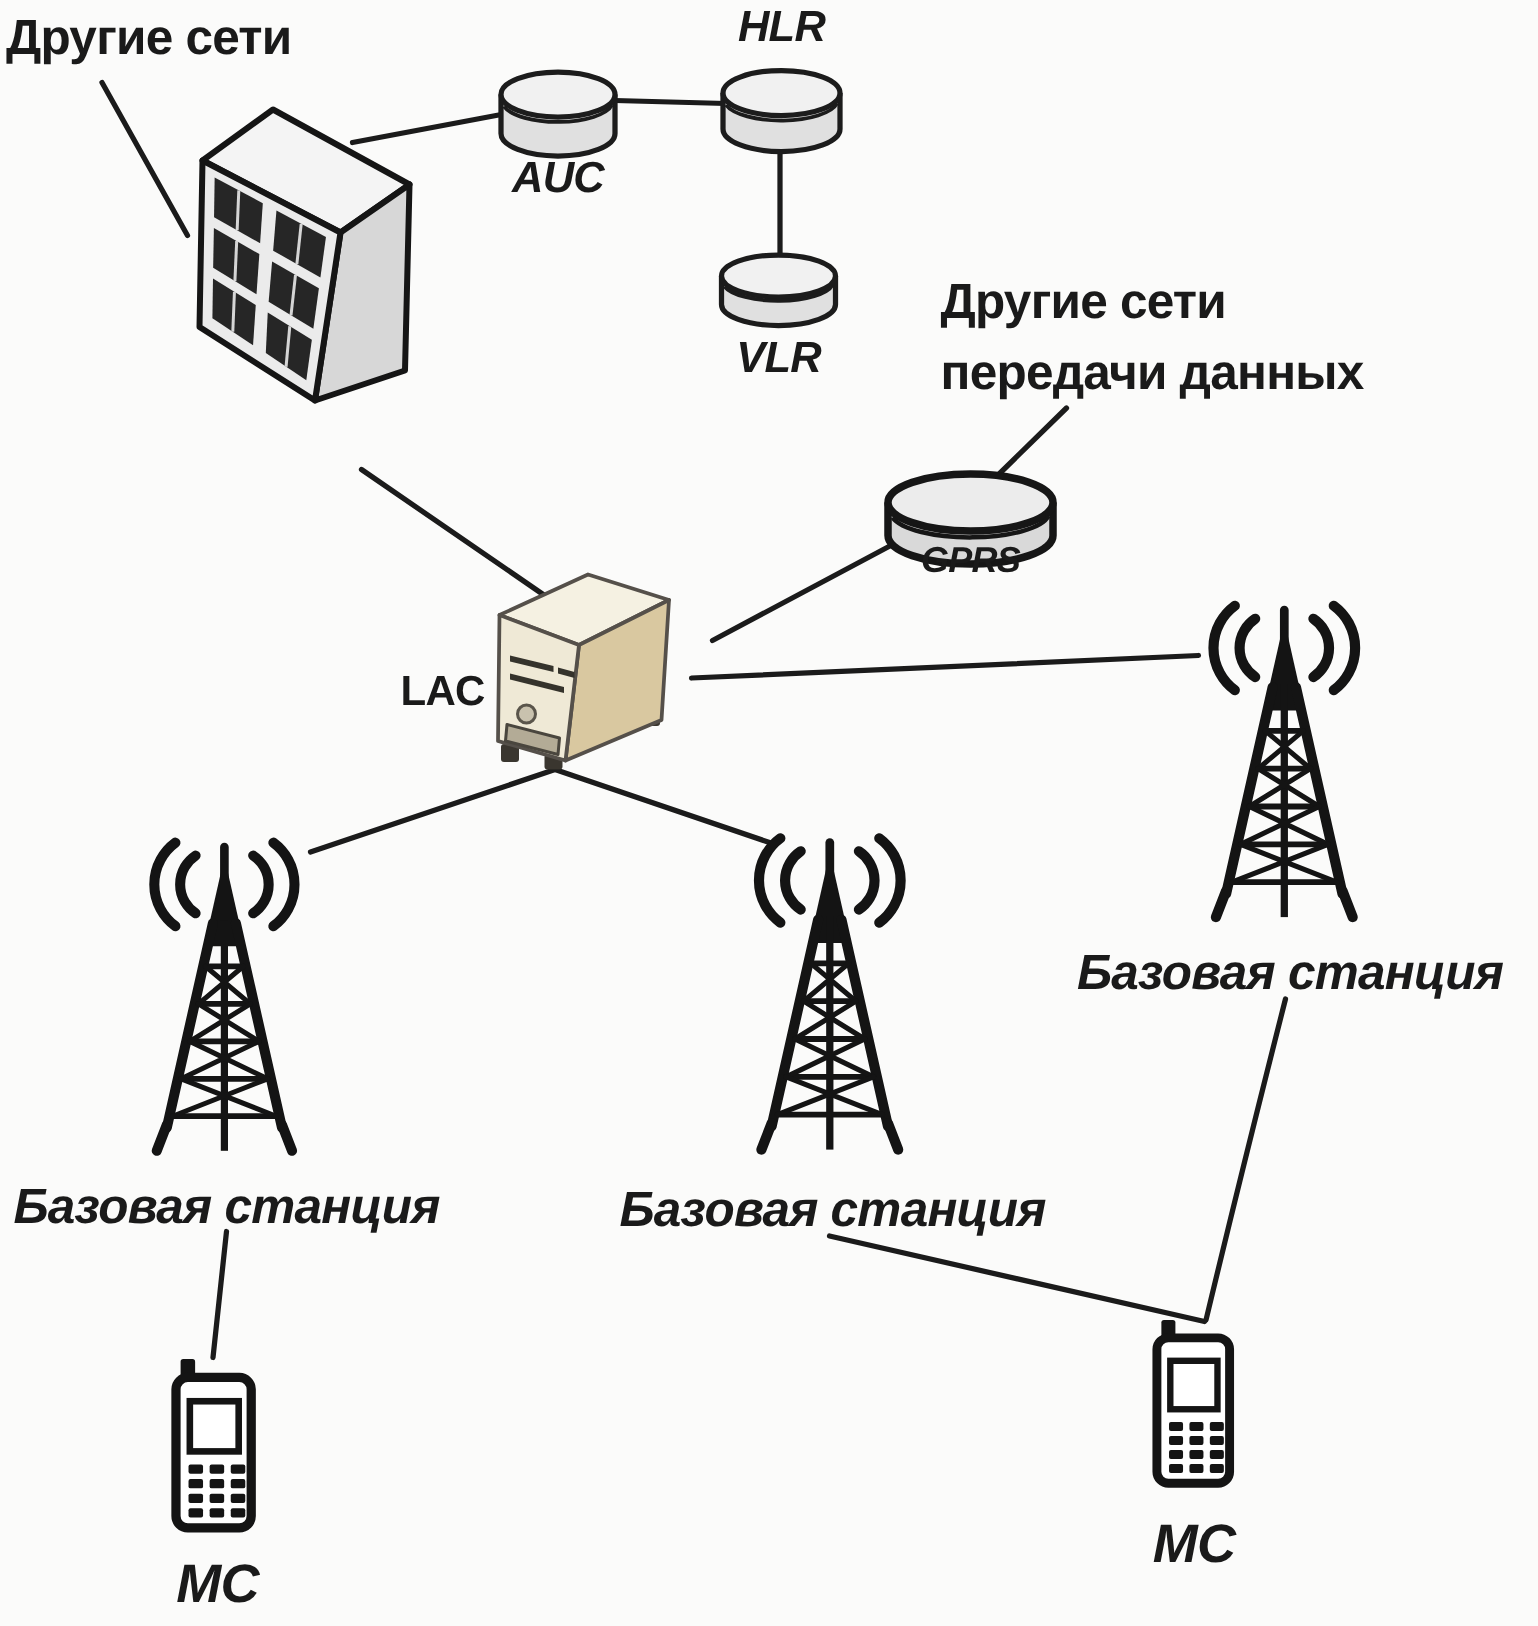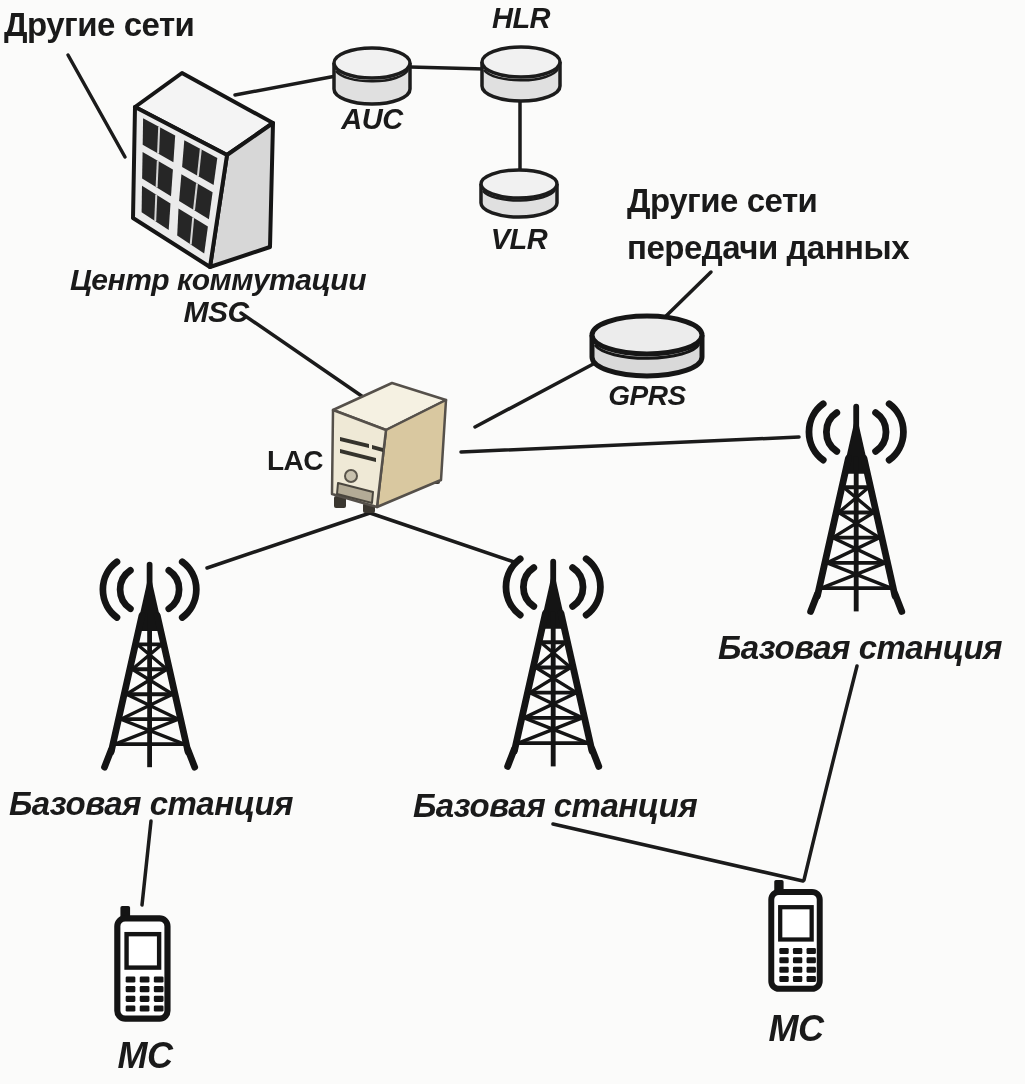--- a/index.html
+++ b/index.html
@@ -149,37 +149,33 @@
     <use href="#tower" transform="translate(92,556) scale(0.96)"></use>
     <use href="#tower" transform="translate(495,553) scale(0.97)"></use>
     <use href="#tower" transform="translate(798,398) scale(0.97)"></use>
 
     <use href="#phone" transform="translate(116,906) scale(0.88)"></use>
     <use href="#phone" transform="translate(770,880) scale(0.85)"></use>
   </svg>
 
   <div class="lbl" style="left:4px;top:6px;font-size:33px;">Другие сети</div>
 
-  <div class="lbl center" style="left:70px;top:264px;width:292px;font-size:30px;line-height:32px;">
-    <div>Центр коммутации</div>
-    <div>MSC</div>
-  </div>
 
   <div class="lbl center" style="left:333px;top:103px;width:78px;font-size:29px;">AUC</div>
 
   <div class="lbl center" style="left:482px;top:2px;width:78px;font-size:29px;">HLR</div>
 
   <div class="lbl center" style="left:480px;top:223px;width:78px;font-size:29px;text-align:center;">VLR</div>
 
   <div class="lbl" style="left:627px;top:177px;font-size:33px;line-height:47px;">
     <div>Другие сети</div>
     <div>передачи данных</div>
   </div>
 
-  <div class="lbl center" style="left:599px;top:380px;width:96px;font-size:28px;">GPRS</div>
+  <div class="lbl center" style="left:599px;top:360px;width:96px;font-size:24px;">GPRS</div>
 
   <div class="lbl" style="left:267px;top:445px;font-size:28px;">LAC</div>
 
   <div class="lbl center" style="left:5px;top:785px;width:292px;font-size:33px;">Базовая станция</div>
 
   <div class="lbl center" style="left:413px;top:787px;width:282px;font-size:33px;">Базовая станция</div>
 
   <div class="lbl center" style="left:714px;top:629px;width:292px;font-size:33px;">Базовая станция</div>
 
   <div class="lbl center" style="left:112px;top:1035px;width:66px;font-size:36px;">МС</div>

